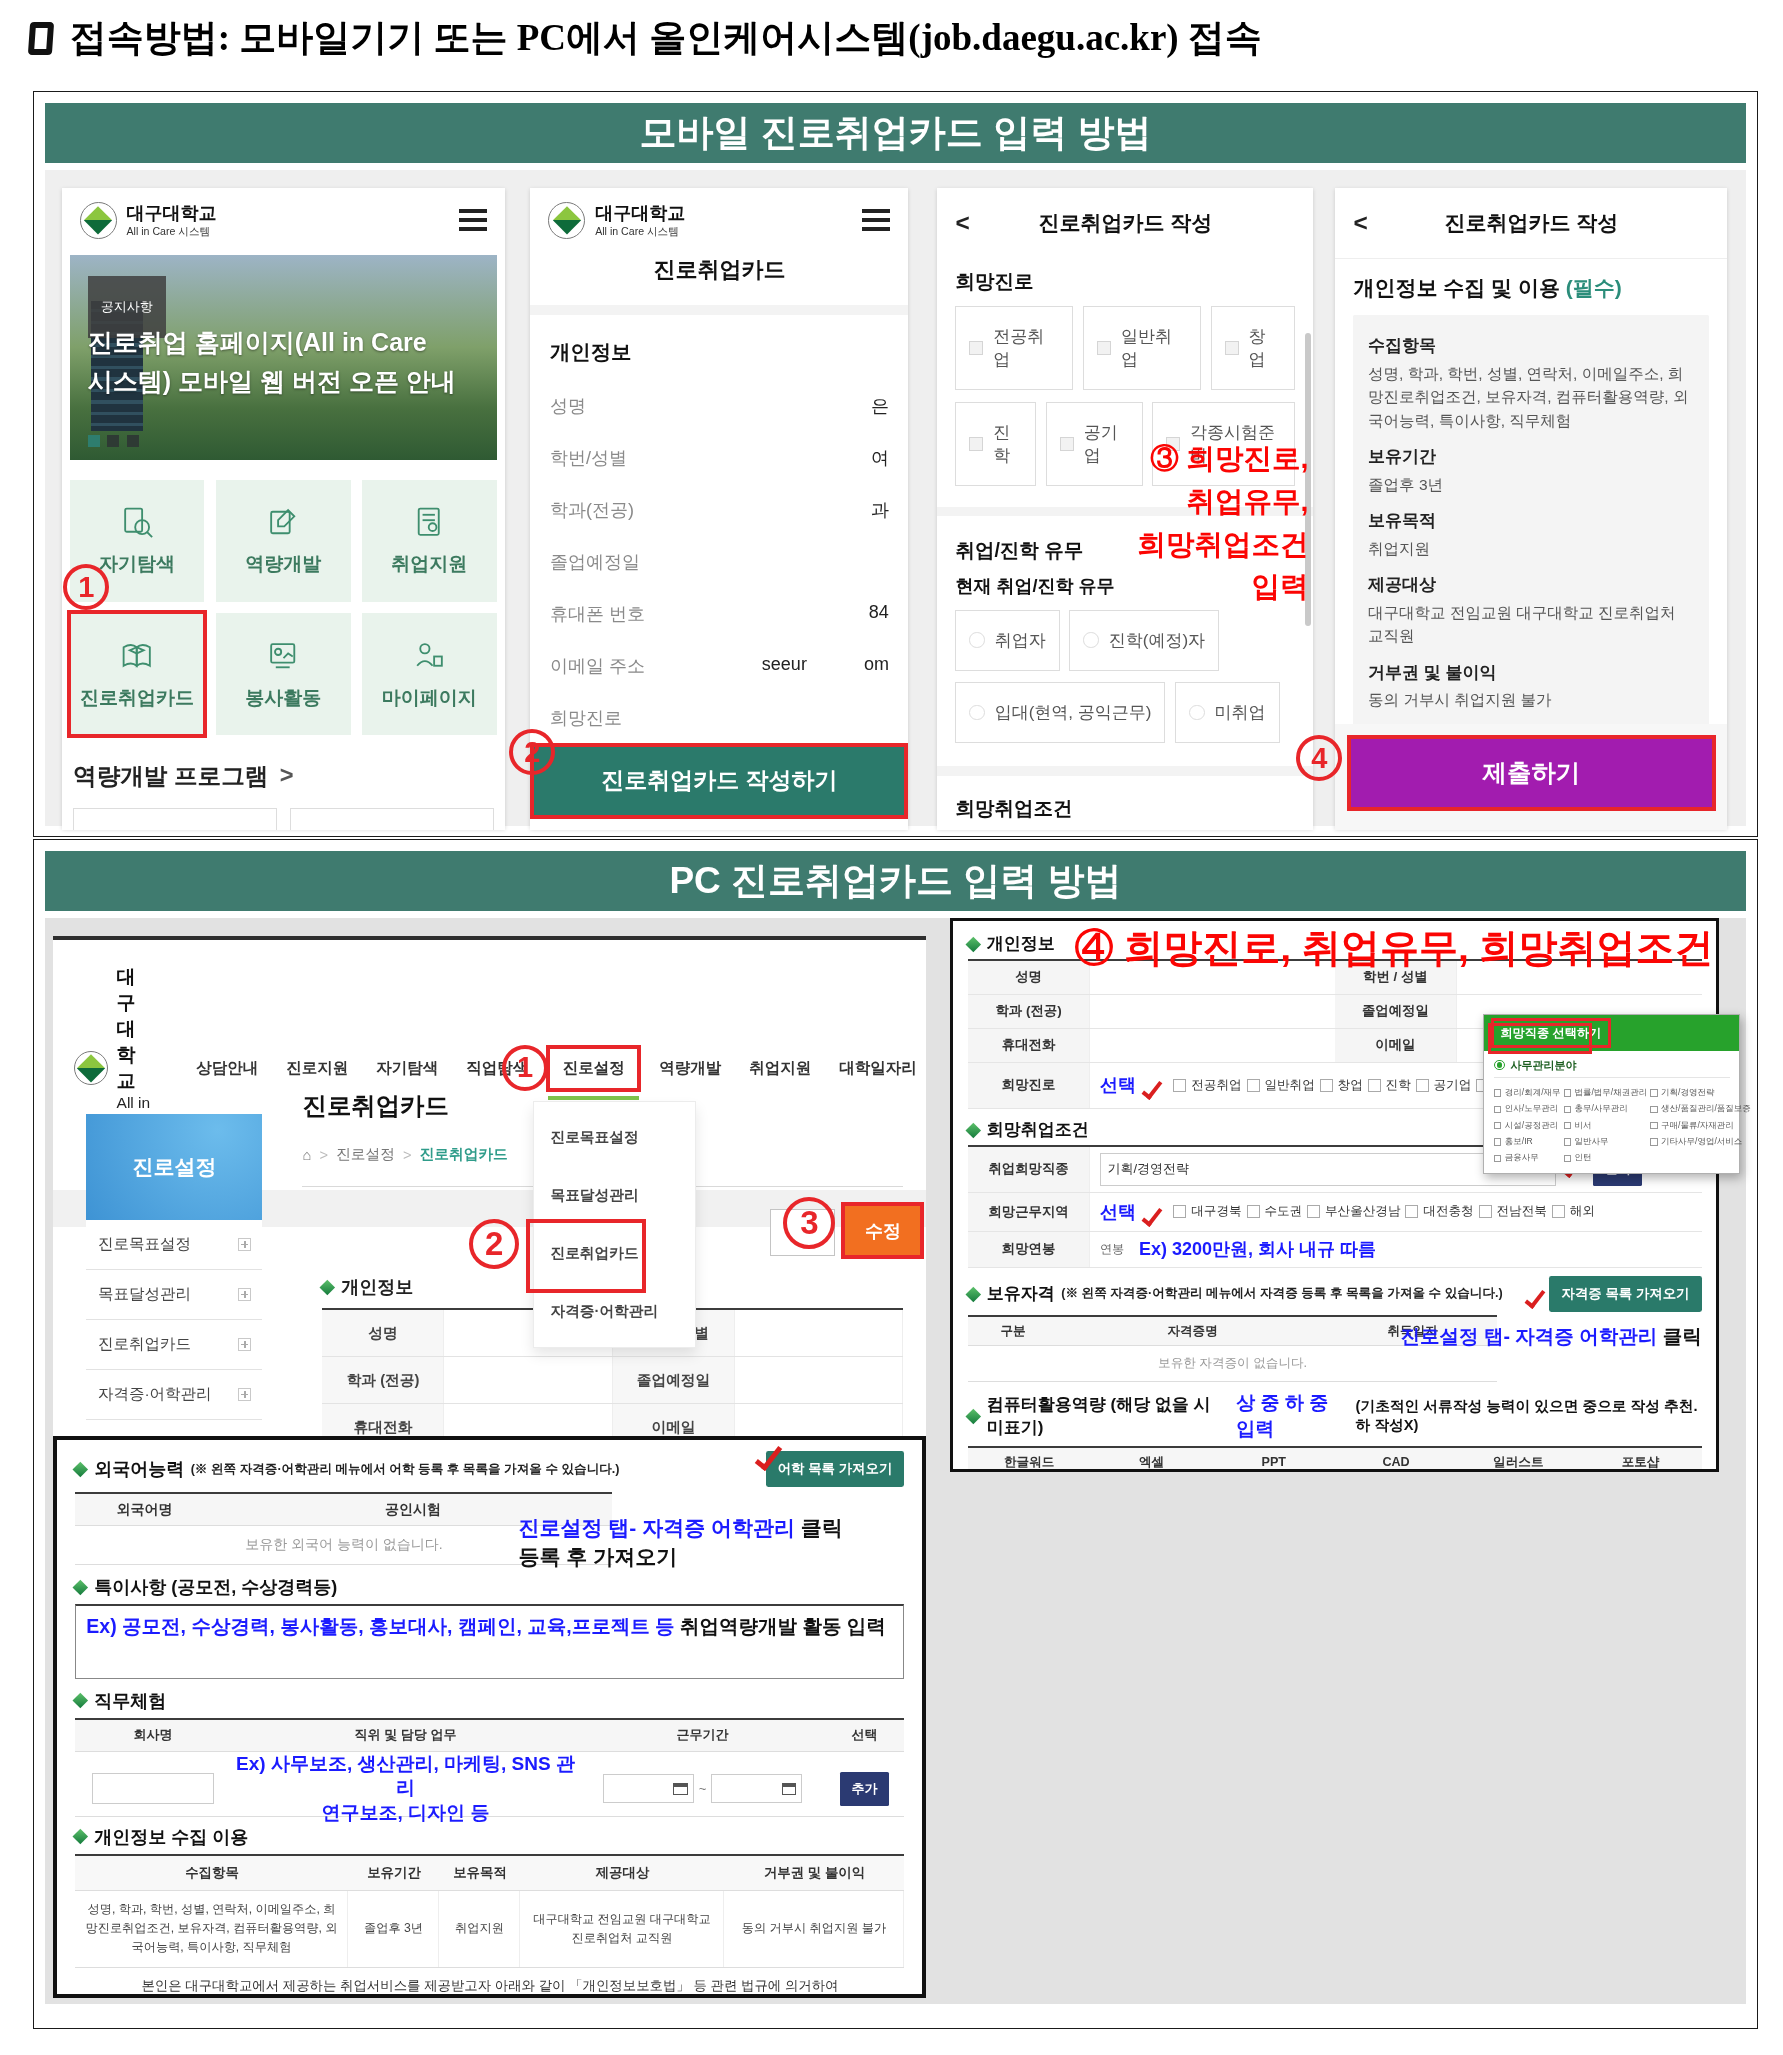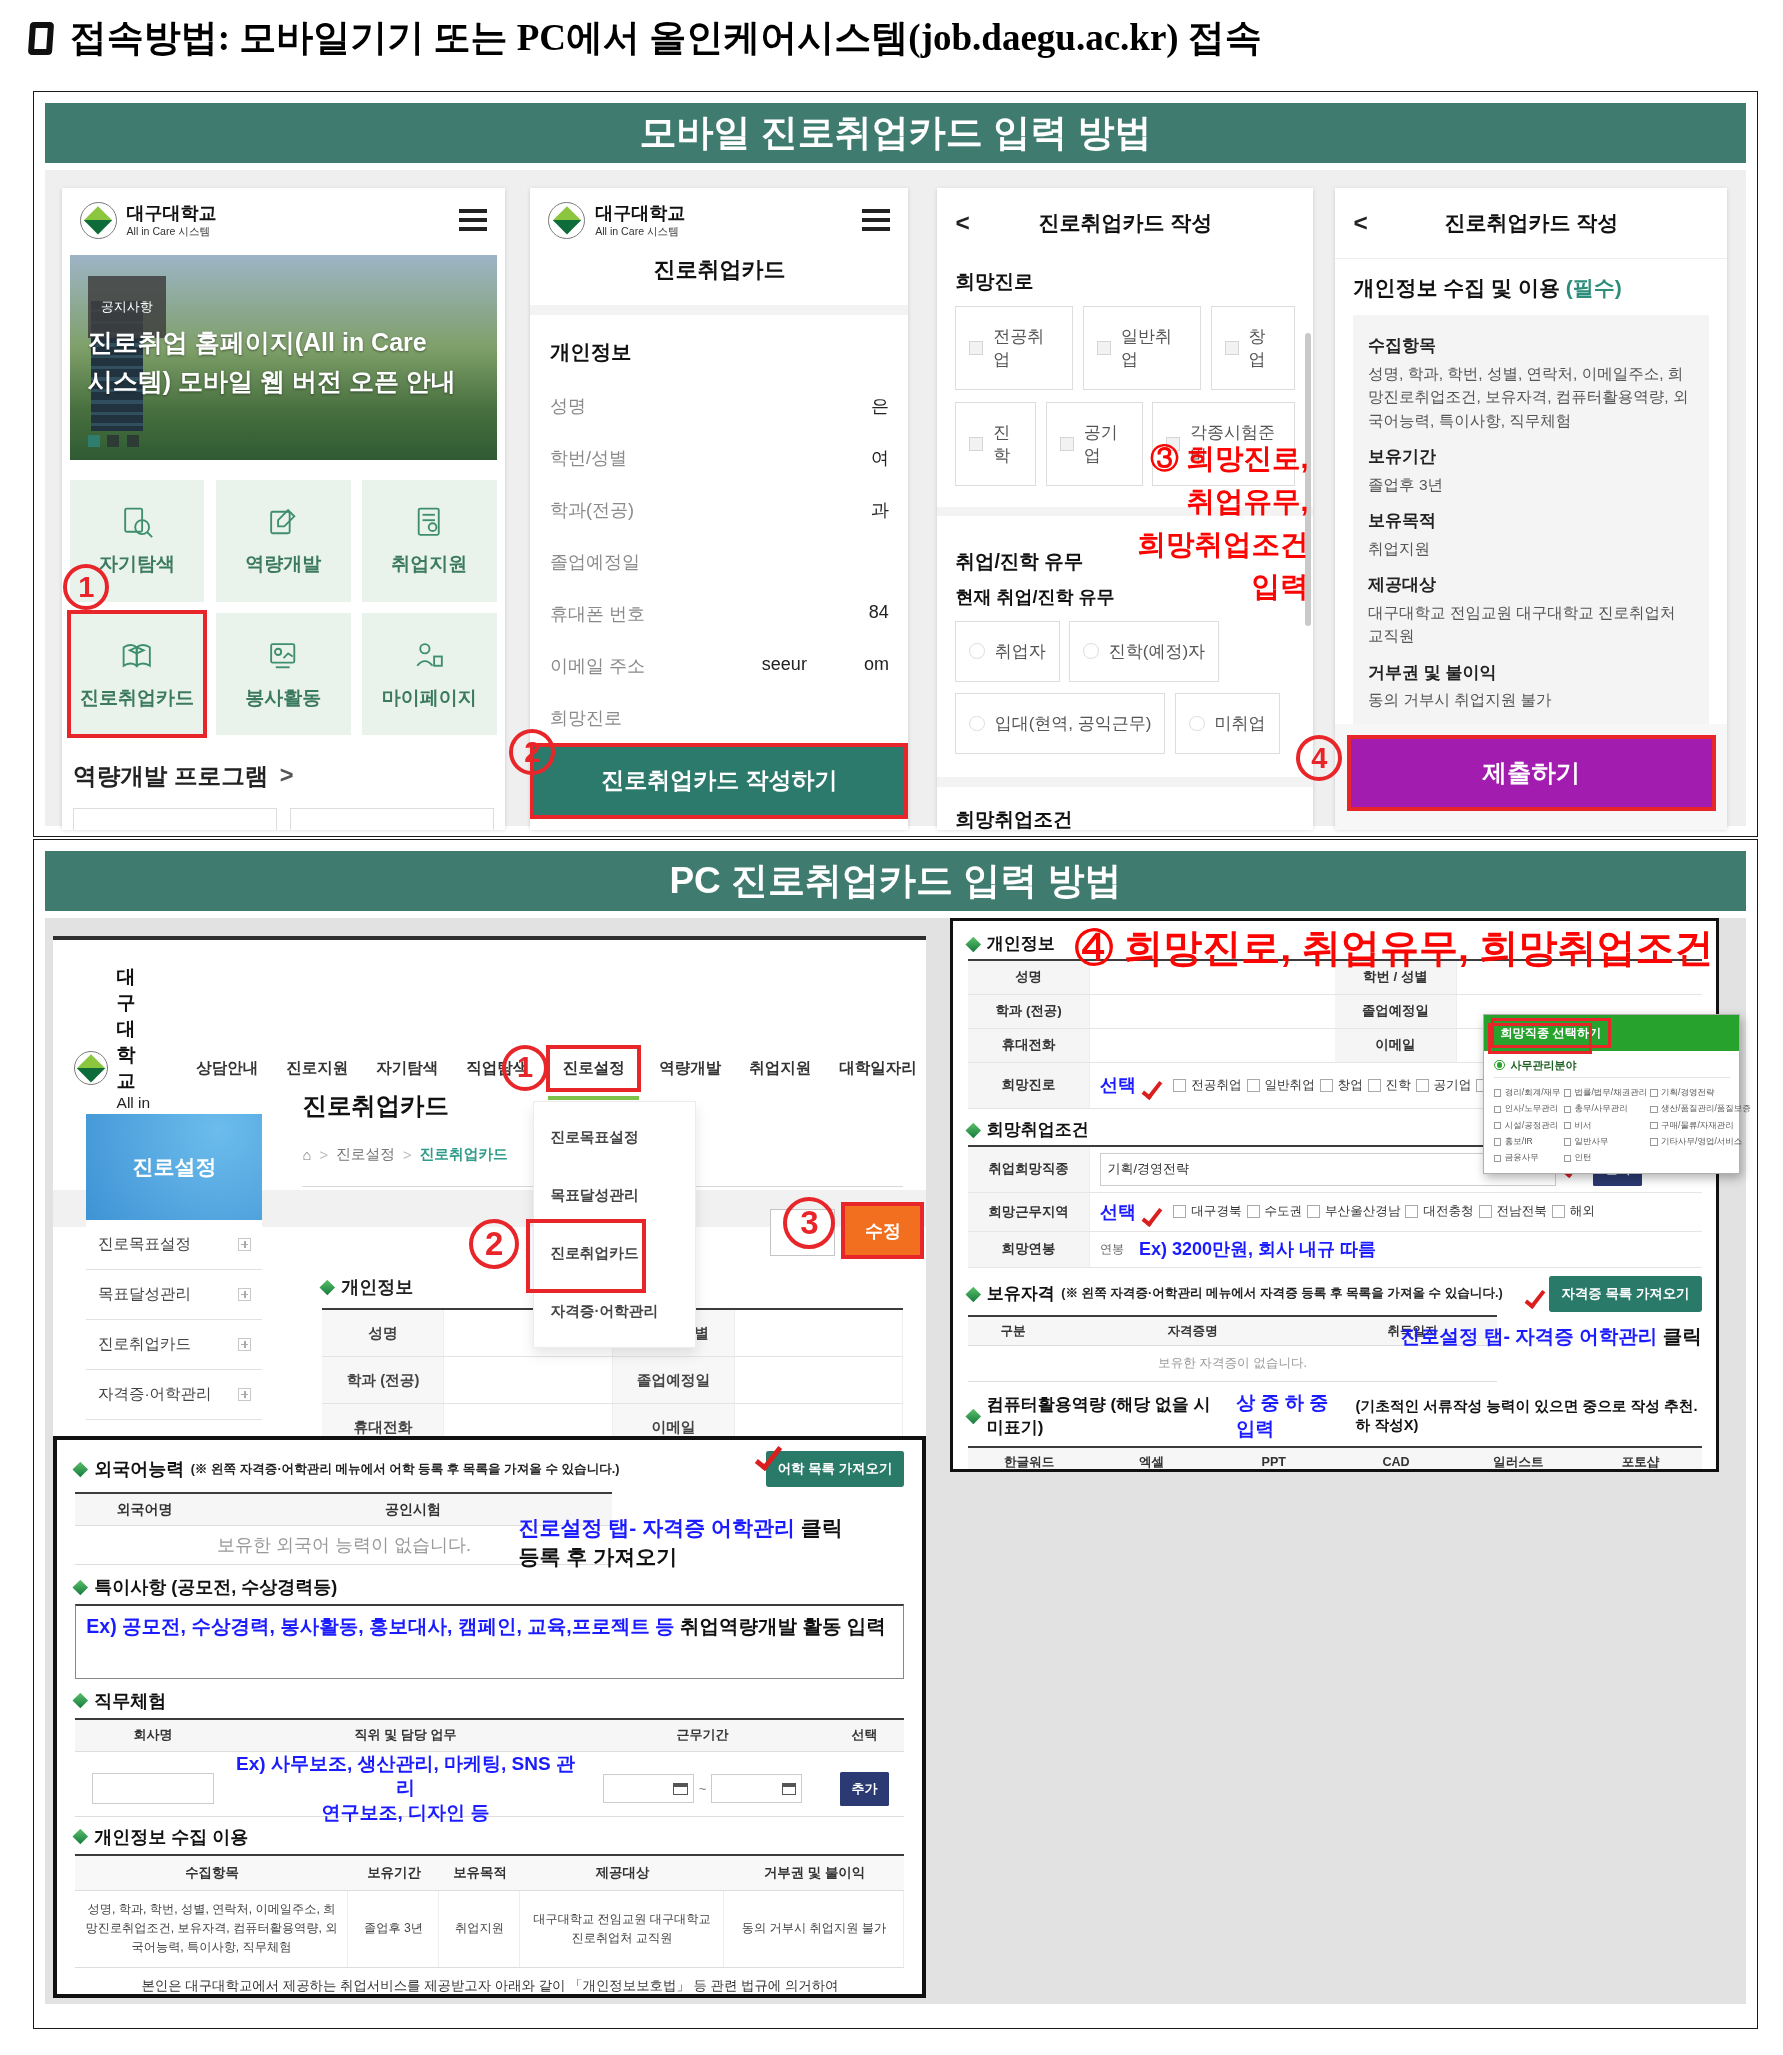--- a/index.html
+++ b/index.html
@@ -114,21 +114,21 @@
 .pcell{height:46px;display:flex;align-items:center;justify-content:center;font-size:14.7px;font-weight:bold;color:#444;background:#f7f7f7;border-right:0.8px solid #eee}
 .pval{background:#fff}
 
 .ovl{position:absolute;left:8.1px;top:518px;width:873px;height:562px;background:#fff;border:4.1px solid #111;padding:11.4px 18px;overflow:hidden}
 .ov-h{display:flex;align-items:center;font-size:18px;font-weight:bold;color:#111}
 .ov-note{font-size:12.6px;font-weight:bold;color:#222;margin-left:6.5px}
 .btn-teal-sm{background:#2a7a6a;color:#fff;font-size:13.4px;font-weight:bold;padding:9px 12.2px;border-radius:2.4px;margin-left:auto;white-space:nowrap}
 .t-lang{margin-top:4.9px;width:537px;border-top:2.4px solid #3c3c3c}
 .t-lang .hrow{display:grid;grid-template-columns:138px 1fr;background:#f6f6f6;border-bottom:0.8px solid #ddd}
 .t-lang .hcell{height:31px;display:flex;align-items:center;justify-content:center;font-size:14px;font-weight:bold;color:#333}
-.t-lang .erow{height:39px;display:flex;align-items:center;justify-content:center;color:#999;font-size:18px;border-bottom:0.8px solid #ddd}
+.t-lang .erow{height:39px;display:flex;align-items:center;justify-content:center;color:#999;font-size:14px;border-bottom:0.8px solid #ddd}
 .ov-blue{position:absolute;right:21px;top:73px;width:383px;font-size:21px;font-weight:bold;color:#1b1bff;line-height:1.4}
 .blk{color:#111}
 .sp-box{margin-top:4.9px;height:75px;border:0.8px solid #888;border-top:2.4px solid #3c3c3c;padding:8.1px 9.8px;font-size:19.5px;font-weight:bold;color:#1b1bff;line-height:1.3}
 .t-job{margin-top:4.9px;border-top:2.4px solid #3c3c3c}
 .t-job .hrow{display:grid;grid-template-columns:155px 350px 244px 1fr;background:#f6f6f6;border-bottom:0.8px solid #ddd}
 .t-job .hcell{height:31px;display:flex;align-items:center;justify-content:center;font-size:13px;font-weight:bold;color:#333}
 .t-job .brow{display:grid;grid-template-columns:155px 350px 244px 1fr;border-bottom:0.8px solid #ddd;align-items:center;height:65px}
 .inp{border:0.8px solid #ccc;height:31px;font-size:12.2px;padding:0 6.5px;color:#333;font-family:"Liberation Sans",sans-serif}
 .job-ex{color:#1b1bff;font-size:19px;font-weight:bold;text-align:center;line-height:1.3}
 .dt{width:91px;height:29px;border:0.8px solid #ccc;display:flex;align-items:center;justify-content:flex-end;padding:0 4.9px;background:#fff}
@@ -371,21 +371,21 @@
             <span>각종시험준비</span>
           </span>
       </div>
       <div class="note3">
         <div>③ 희망진로,</div>
         <div>취업유무,</div>
         <div>희망취업조건</div>
         <div>입력</div>
       </div>
       <div class="hr12" style="margin-top:21px"></div>
-      <div class="g-label" style="margin-top:32px">취업/진학 유무</div>
+      <div class="g-label" style="margin-top:21px">취업/진학 유무</div>
       <div class="g-label sm">현재 취업/진학 유무</div>
       <div class="opt-row">
         <span class="opt">
             <span class="rdo"></span>
             <span>취업자</span>
           </span>
         <span class="opt">
             <span class="rdo"></span>
             <span>진학(예정)자</span>
           </span>

